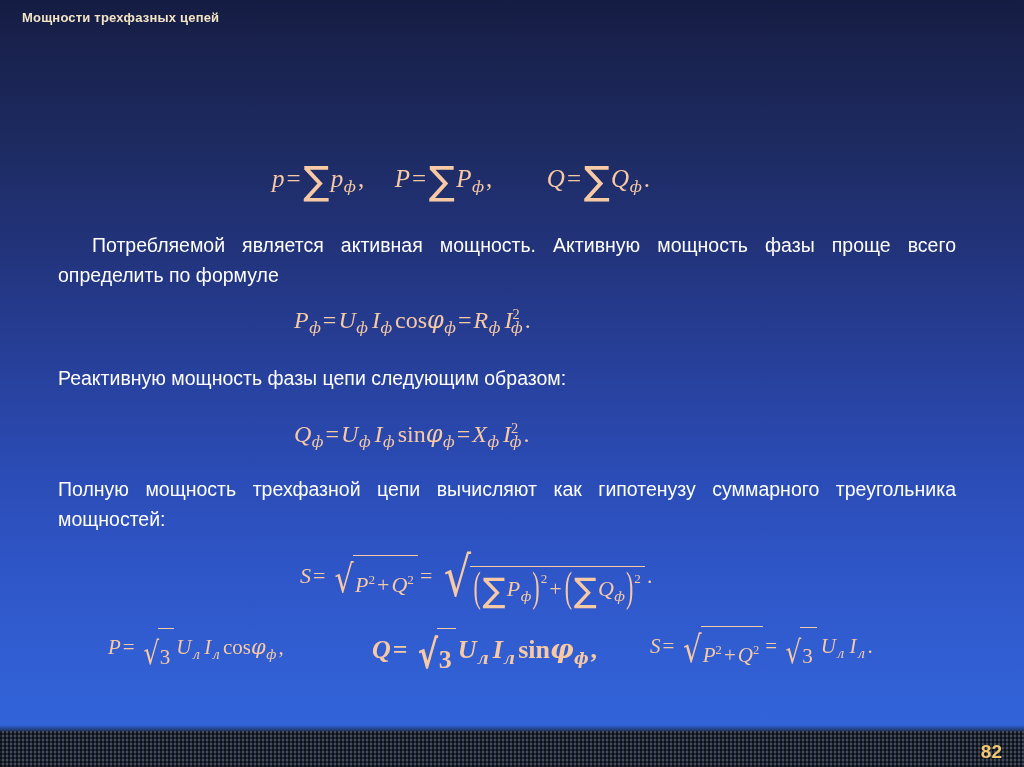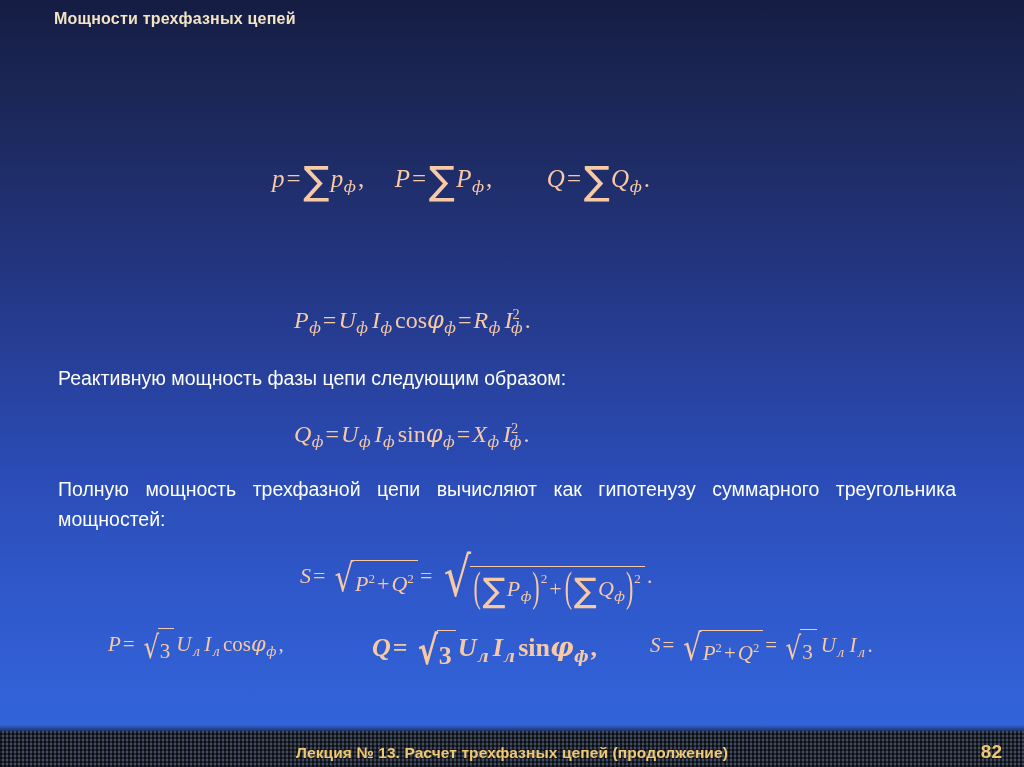--- a/index.html
+++ b/index.html
@@ -24,26 +24,25 @@
         #3366dd 100%);
     font-family: "Liberation Sans", sans-serif;
     -webkit-font-smoothing: antialiased;
   }
 
   
   .slide-title {
     position: absolute;
     left: 22px;
     top: 10px;
-    font-size: 16px;
+    font-size: 13px;
     font-weight: 700;
     color: #f3e4c4;
     letter-spacing: 0.2px;
     white-space: nowrap;
-    margin-left: 32px;
   }
 
   
   .body-block {
     position: absolute;
     color: #ffffff;
     font-size: 19.5px;
     line-height: 30px;
     text-align: justify;
     text-justify: inter-word;
@@ -110,21 +109,21 @@
   .rad > .sign {
     display: inline-block;
     font-family: "DejaVu Sans", sans-serif;
     font-style: normal;
     transform: scaleX(0.78);
     transform-origin: right center;
   }
   .rad > .body {
     display: inline-block;
     border-top: 1.4px solid #f8c9a5;
-    padding: 10px 4px 0 2px;
+    padding: 16px 4px 0 2px;
     margin-left: -1px;
   }
   .paren {
     display: inline-block;
     font-style: normal;
     font-family: "Liberation Serif", serif;
     transform: scaleY(1.9);
     transform-origin: center center;
     padding: 0 1px;
     position: relative;
@@ -186,20 +185,23 @@
     <span class="frm" style="width:16px;"></span>
     <span class="frm">
       <span>P</span><span class="op">=</span><span class="big-sum">∑</span><span>P</span><sub class="s phi">ф</sub><span class="op">,</span>
     </span>
     <span class="frm" style="width:40px;"></span>
     <span class="frm">
       <span>Q</span><span class="op">=</span><span class="big-sum">∑</span><span>Q</span><sub class="s phi">ф</sub><span class="op">.</span>
     </span>
   </div>
 
+  <div class="body-block" style="left:58px; top:230px; width:898px;">
+    <span class="indent"></span><span>Потребляемой является активная мощность. Активную мощность фазы проще всего определить по формуле</span>
+  </div>
 
   <div class="formula-row" style="left:294px; top:306px; font-size:24px;">
     <span>P</span><sub class="s phi">ф</sub><span class="op">=</span><span>U</span><sub class="s phi">ф</sub><span style="padding-left:4px;">I</span><sub class="s phi">ф</sub><span class="fn">cos</span><span class="phi">φ</span><sub class="s phi">ф</sub><span class="op">=</span><span>R</span><sub class="s phi">ф</sub><span style="padding-left:4px;">I</span><sup class="s">2</sup><sub class="s phi" style="margin-left:-9px;">ф</sub><span class="op">.</span>
   </div>
 
   <div class="body-block" style="left:58px; top:363px; width:898px; text-align:left;">
     <span>Реактивную мощность фазы цепи следующим образом:</span>
   </div>
 
   <div class="formula-row" style="left:294px; top:420px; font-size:24px;">
@@ -221,16 +223,15 @@
   <div class="formula-row" style="left:372px; top:628px; font-size:26px;font-weight:bold;">
     <span>Q</span><span class="op">=</span><span class="rad"><span class="sign" style="font-size:1.5em;">√</span><span class="body"><span style="font-style:normal;">3</span></span></span><span style="padding-left:2px;">U</span><sub class="s phi">л</sub><span style="padding-left:4px;">I</span><sub class="s phi">л</sub><span class="fn">sin</span><span class="phi">φ</span><sub class="s phi">ф</sub><span class="op">,</span>
   </div>
 
   <div class="formula-row" style="left:650px; top:626px; font-size:21px;">
     <span>S</span><span class="op">=</span><span class="rad"><span class="sign" style="font-size:1.75em;">√</span><span class="body"><span>P</span><sup class="s">2</sup><span class="op">+</span><span>Q</span><sup class="s">2</sup></span></span><span class="op">=</span><span class="rad"><span class="sign" style="font-size:1.5em;">√</span><span class="body"><span style="font-style:normal;">3</span></span></span><span style="padding-left:4px;">U</span><sub class="s phi">л</sub><span style="padding-left:5px;">I</span><sub class="s phi">л</sub><span class="op">.</span>
   </div>
 
   <div class="footer-curve"></div>
   <div class="footer-bar"></div>
-  <div class="footer-text">Лекция № 13. Расчет трехфазных цепей (продолжение)</div>
   <div class="footer-page">82</div>
 
 </div>
 
 </body></html>

